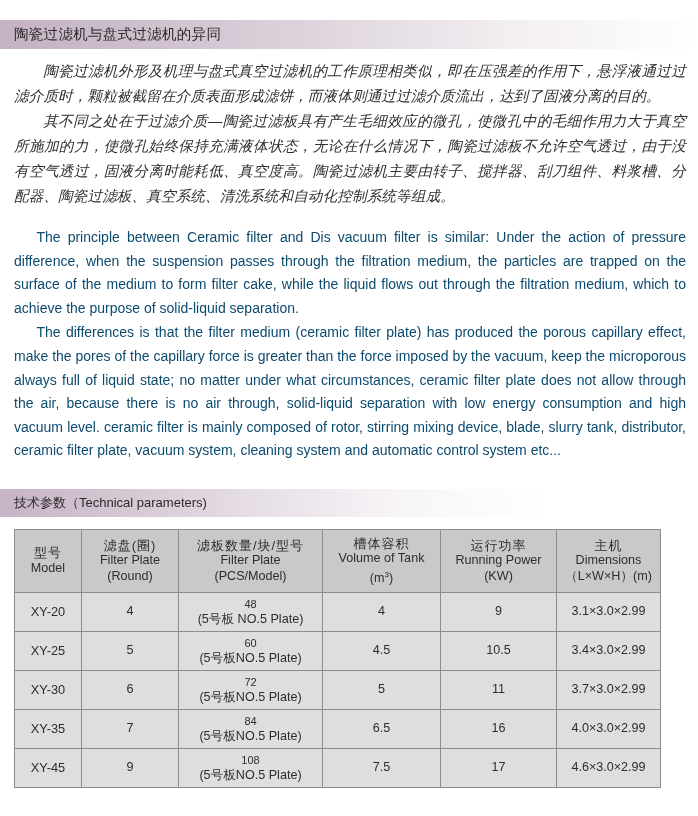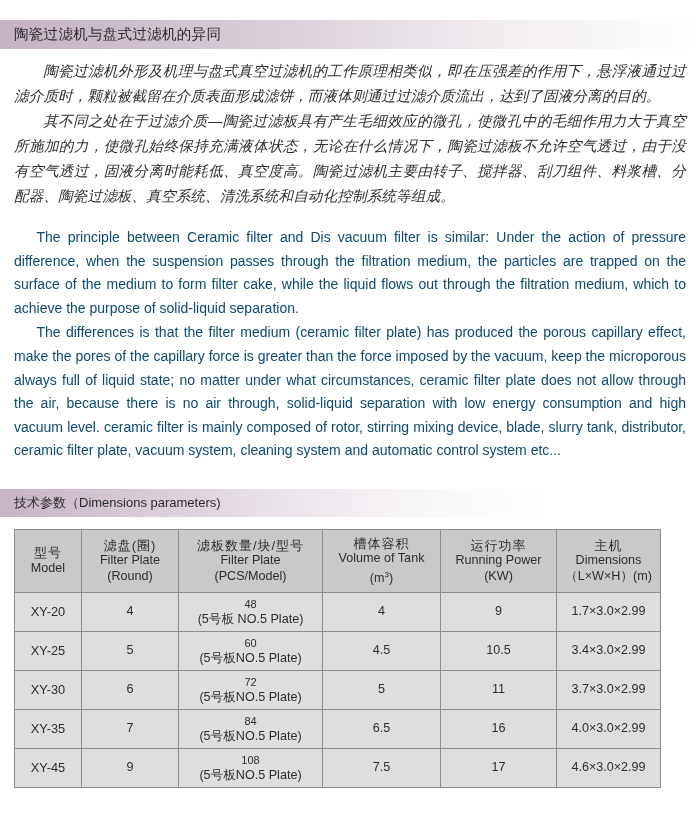--- a/index.html
+++ b/index.html
@@ -135,21 +135,21 @@
 </div>
 
 <div class="body-wrap">
   <p class="para cn first">陶瓷过滤机外形及机理与盘式真空过滤机的工作原理相类似，即在压强差的作用下，悬浮液通过过滤介质时，颗粒被截留在介质表面形成滤饼，而液体则通过过滤介质流出，达到了固液分离的目的。</p>
   <p class="para cn">其不同之处在于过滤介质—陶瓷过滤板具有产生毛细效应的微孔，使微孔中的毛细作用力大于真空所施加的力，使微孔始终保持充满液体状态，无论在什么情况下，陶瓷过滤板不允许空气透过，由于没有空气透过，固液分离时能耗低、真空度高。陶瓷过滤机主要由转子、搅拌器、刮刀组件、料浆槽、分配器、陶瓷过滤板、真空系统、清洗系统和自动化控制系统等组成。</p>
   <p class="para en first">The principle between Ceramic filter and Dis vacuum filter is similar: Under the action of pressure difference, when the suspension passes through the filtration medium, the particles are trapped on the surface of the medium to form filter cake, while the liquid flows out through the filtration medium, which to achieve the purpose of solid-liquid separation.</p>
   <p class="para en second">The differences is that the filter medium (ceramic filter plate) has produced the porous capillary effect, make the pores of the capillary force is greater than the force imposed by the vacuum, keep the microporous always full of liquid state; no matter under what circumstances, ceramic filter plate does not allow through the air, because there is no air through, solid-liquid separation with low energy consumption and high vacuum level. ceramic filter is mainly composed of rotor, stirring mixing device, blade, slurry tank, distributor, ceramic filter plate, vacuum system, cleaning system and automatic control system etc...</p>
 </div>
 
 <div class="params-banner">
-  <span class="lbl">技术参数</span><span class="lbl">（Dimensions parameters)</span>
+  <span class="lbl">技术参数</span><span class="lbl">（Technical parameters)</span>
 </div>
 
 <div class="table-wrap">
   <table class="spec">
     <colgroup>
       <col class="c0">
         <col class="c1">
         <col class="c2">
         <col class="c3">
         <col class="c4">
@@ -191,21 +191,21 @@
     <tbody id="spec-body">
         <tr>
           <td class="model">XY-20</td>
           <td>4</td>
           <td class="plates">
             <span class="num">48</span>
             <span class="sub">(5号板 NO.5 Plate)</span>
           </td>
           <td>4</td>
           <td>9</td>
-          <td>1.7×3.0×2.99</td>
+          <td>3.1×3.0×2.99</td>
         </tr>
         <tr>
           <td class="model">XY-25</td>
           <td>5</td>
           <td class="plates">
             <span class="num">60</span>
             <span class="sub">(5号板NO.5 Plate)</span>
           </td>
           <td>4.5</td>
           <td>10.5</td>

